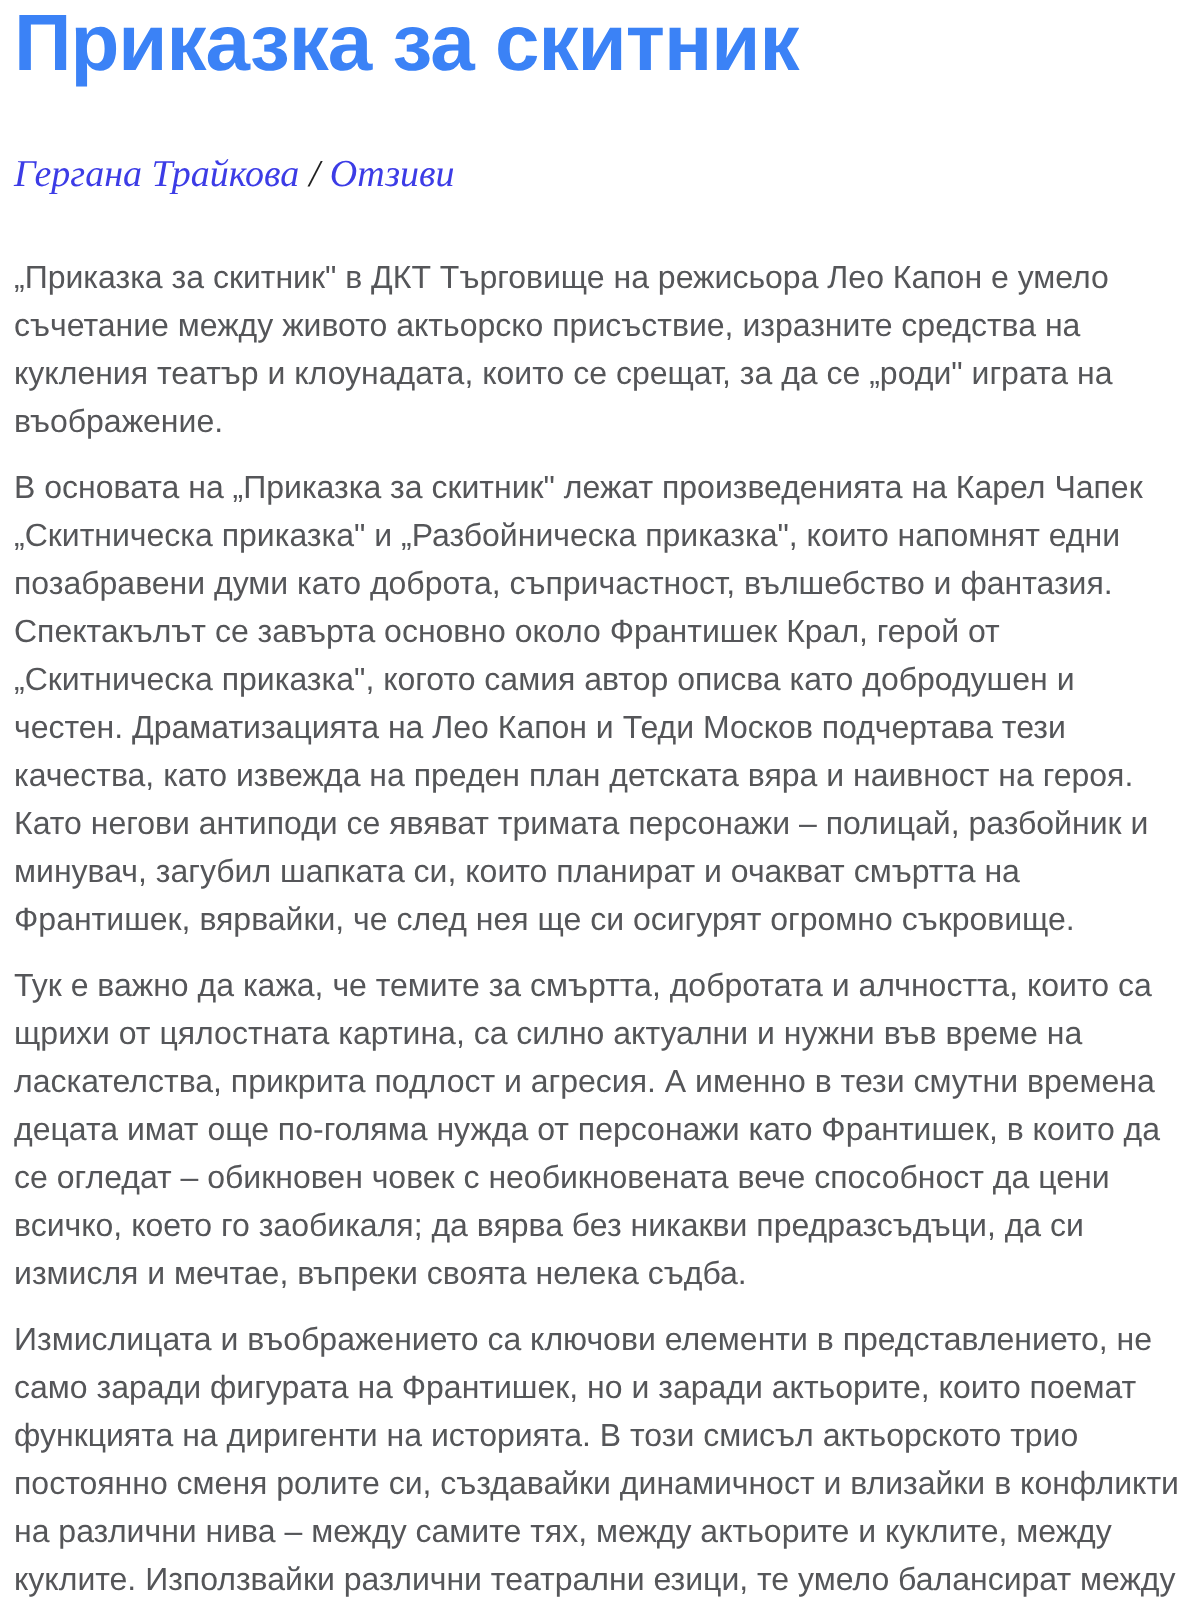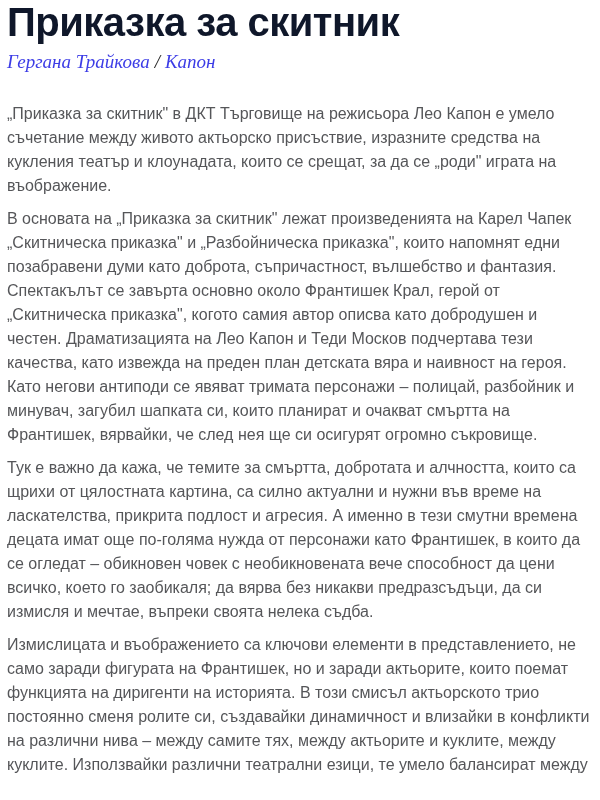--- a/index.html
+++ b/index.html
@@ -14,22 +14,22 @@
     box-sizing: border-box;
     padding: 0 7px 0 7px;
     overflow: hidden;
     background: #ffffff;
   }
   h1.article-title {
     font-family: "Liberation Sans", sans-serif;
     font-weight: 700;
     font-size: 40px;
     line-height: 1.1;
-    color: #0f172a;
-    margin: 0 0 6px 0;
+    color: #3b82f6;
+    margin: 0 0 32px 0;
     letter-spacing: -0.5px;
   }
   .byline {
     font-family: "Liberation Serif", serif;
     font-style: italic;
     font-size: 19px;
     line-height: 24px;
     margin: 0 0 28px 0;
     color: #222222;
   }
@@ -51,21 +51,21 @@
   }
 </style>
 </head>
 <body>
 
 <div class="page">
 
   <h1 class="article-title">Приказка за скитник</h1>
 
   <div class="byline">
-    <a>Гергана Трайкова</a><span class="sep">/</span><a>Капон</a>
+    <a>Гергана Трайкова</a><span class="sep">/</span><a>Отзиви</a>
   </div>
 
   <div class="article-body">
     <p>„Приказка за скитник" в ДКТ Търговище на режисьора Лео Капон е умело съчетание между живото актьорско присъствие, изразните средства на кукления театър и клоунадата, които се срещат, за да се „роди" играта на въображение.</p>
     <p>В основата на „Приказка за скитник" лежат произведенията на Карел Чапек „Скитническа приказка" и „Разбойническа приказка", които напомнят едни позабравени думи като доброта, съпричастност, вълшебство и фантазия. Спектакълът се завърта основно около Франтишек Крал, герой от „Скитническа приказка", когото самия автор описва като добродушен и честен. Драматизацията на Лео Капон и Теди Москов подчертава тези качества, като извежда на преден план детската вяра и наивност на героя. Като негови антиподи се явяват тримата персонажи – полицай, разбойник и минувач, загубил шапката си, които планират и очакват смъртта на Франтишек, вярвайки, че след нея ще си осигурят огромно съкровище.</p>
     <p>Тук е важно да кажа, че темите за смъртта, добротата и алчността, които са щрихи от цялостната картина, са силно актуални и нужни във време на ласкателства, прикрита подлост и агресия. А именно в тези смутни времена децата имат още по-голяма нужда от персонажи като Франтишек, в които да се огледат – обикновен човек с необикновената вече способност да цени всичко, което го заобикаля; да вярва без никакви предразсъдъци, да си измисля и мечтае, въпреки своята нелека съдба.</p>
     <p>Измислицата и въображението са ключови елементи в представлението, не само заради фигурата на Франтишек, но и заради актьорите, които поемат функцията на диригенти на историята. В този смисъл актьорското трио постоянно сменя ролите си, създавайки динамичност и влизайки в конфликти на различни нива – между самите тях, между актьорите и куклите, между куклите. Използвайки различни театрални езици, те умело балансират между</p>
   </div>
 
 </div>

